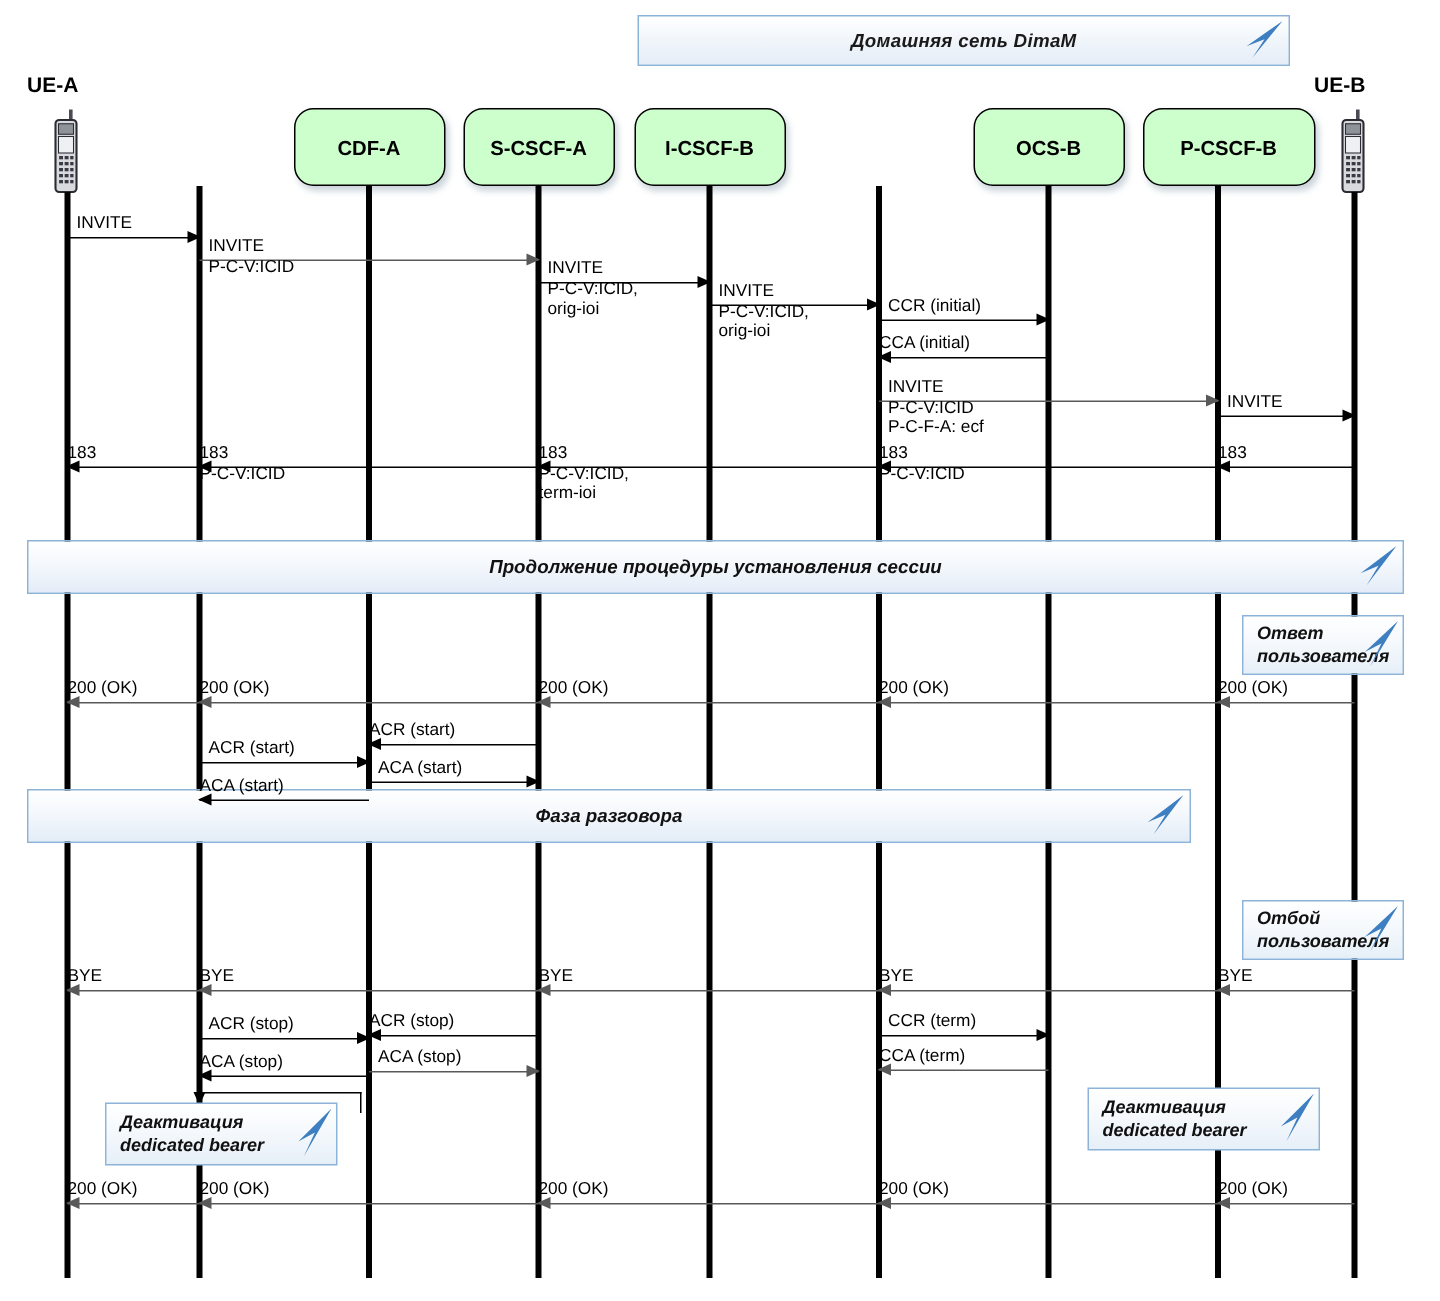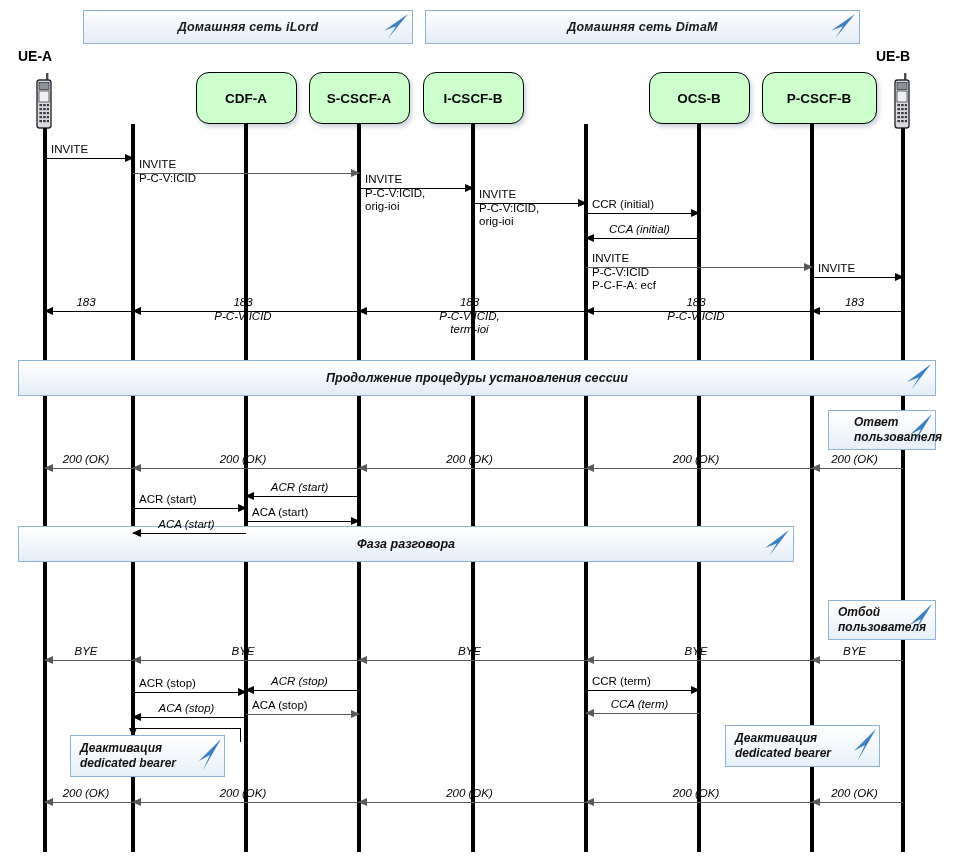--- a/index.html
+++ b/index.html
@@ -36,21 +36,21 @@
   .msg.gray .line{border-top-color:#595959;}
   .msg .head{position:absolute;top:-4.5px;width:0;height:0;
     border-top:4.5px solid transparent;border-bottom:4.5px solid transparent;}
   .msg.right .head{right:-1px;border-left:9px solid #000;}
   .msg.left  .head{left:-1px;border-right:9px solid #000;}
   .msg.gray.right .head{border-left-color:#595959;}
   .msg.gray.left  .head{border-right-color:#595959;}
 
   .mlabel{position:absolute;font-size:11.5px;color:#000;line-height:13.5px;white-space:nowrap;}
   .mlabel.al{text-align:left;}
-  .mlabel.ar{text-align:center;font-style:italic;}
+  .mlabel.ar{text-align:left;}
 
   
   .phase{position:absolute;box-sizing:border-box;border:1px solid #8DB4D8;
     background:linear-gradient(180deg,#ffffff 0%,#f3f7fc 50%,#e3ecf7 100%);
     display:flex;align-items:center;justify-content:center;}
   .phase .ptxt{font-style:italic;font-weight:600;font-size:12.5px;color:#111;white-space:nowrap;}
   .phase .flag{position:absolute;right:4px;top:3px;bottom:3px;width:26px;}
   .phase .flag svg{display:block;width:100%;height:100%;}
 
   
@@ -66,28 +66,20 @@
   .selfmsg{position:absolute;box-sizing:border-box;border:1.4px solid #000;
     border-bottom:none;height:14px;}
   .selfmsg .head{position:absolute;left:-5px;top:-1px;width:0;height:0;
     border-left:4.5px solid transparent;border-right:4.5px solid transparent;
     border-top:9px solid #000;}
 </style>
 </head>
 <body>
 
 <div id="canvas">
-    <div class="banner" style="left: 83px; top: 10px; width: 330px; height: 34px;">
-      <span class="btxt">Домашняя сеть iLord</span>
-      <span class="flag">
-        <svg viewBox="0 0 26 34" preserveAspectRatio="none">
-          <path d="M26 0 L6 32 L14 16 L2 22 Z" fill="#3E7FC1"></path>
-        </svg>
-      </span>
-    </div>
     <div class="banner" style="left: 425px; top: 10px; width: 435px; height: 34px;">
       <span class="btxt">Домашняя сеть DimaM</span>
       <span class="flag">
         <svg viewBox="0 0 26 34" preserveAspectRatio="none">
           <path d="M26 0 L6 32 L14 16 L2 22 Z" fill="#3E7FC1"></path>
         </svg>
       </span>
     </div>
     <div class="ue-label" style="left: 18px; top: 48px;">UE-A</div>
     <div class="phone" style="left: 33px; top: 72px;"><svg width="24" height="58" viewBox="0 0 24 58">
@@ -374,21 +366,21 @@
     </div>
     <div class="mlabel ar" style="white-space: pre-line; top: 787px; left: 586px; width: 220px;">200 (OK)</div>
     <div class="msg left gray" style="left: 812px; top: 802px; width: 91px;">
       <div class="line"></div>
       <div class="head"></div>
     </div>
     <div class="mlabel ar" style="white-space: pre-line; top: 787px; left: 812px; width: 85px;">200 (OK)</div>
     <div class="selfmsg" style="left: 133px; top: 728px; width: 108px;">
       <div class="head"></div>
     </div>
-    <div class="note" style="left: 828px; top: 410px; width: 108px; height: 40px; padding-left: 16px;">
+    <div class="note" style="left: 828px; top: 410px; width: 108px; height: 40px;">
       <span class="ntext">Ответ
 пользователя</span>
       <span class="flag">
         <svg viewBox="0 0 26 34" preserveAspectRatio="none">
           <path d="M26 0 L6 32 L14 16 L2 22 Z" fill="#3E7FC1"></path>
         </svg>
       </span>
     </div>
     <div class="note" style="left: 828px; top: 600px; width: 108px; height: 40px;">
       <span class="ntext">Отбой

